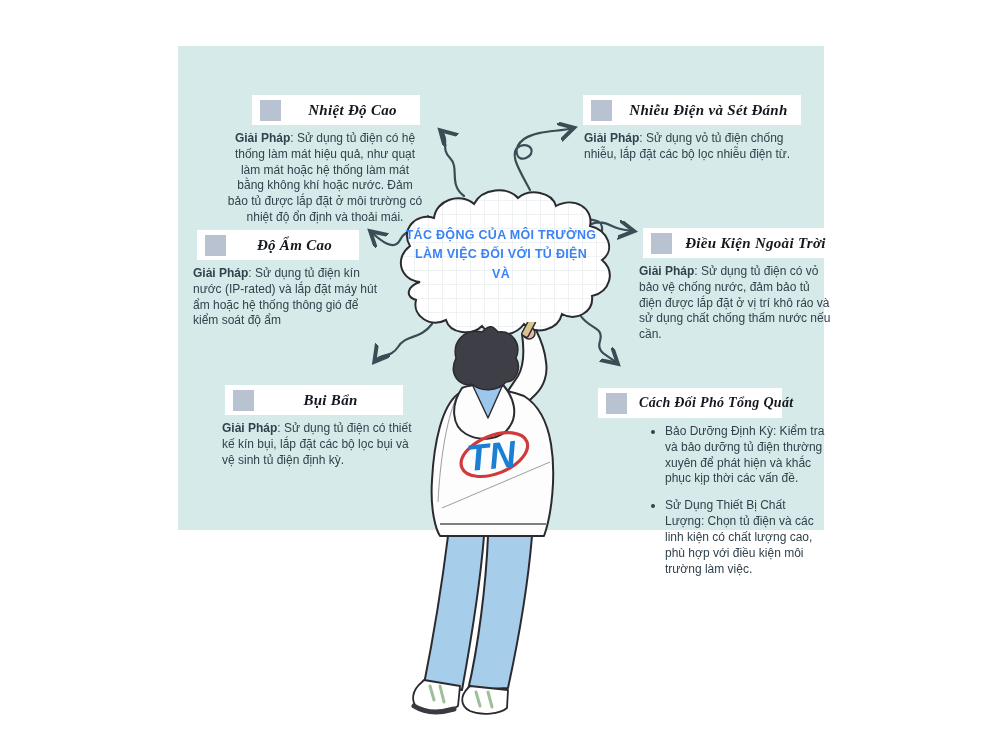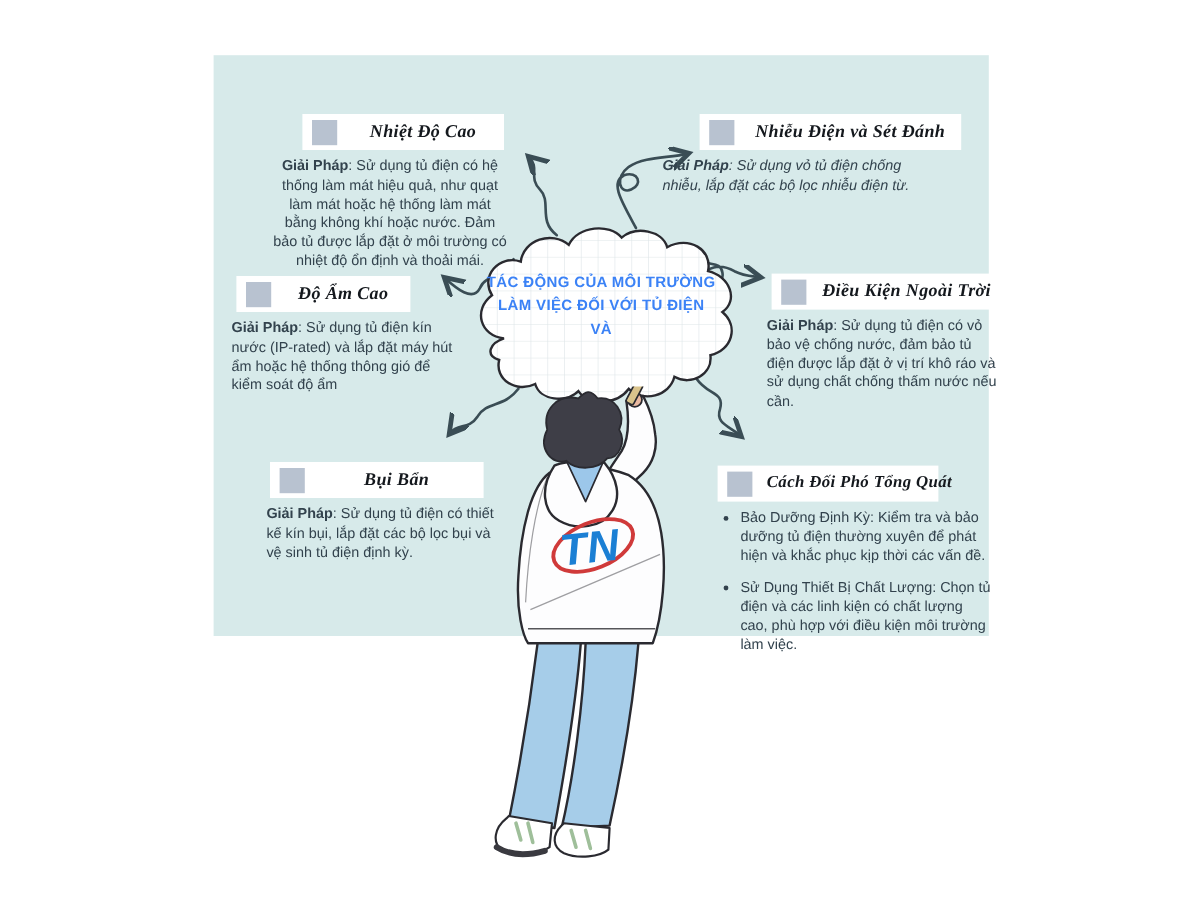--- a/index.html
+++ b/index.html
@@ -9,21 +9,21 @@
 
   .hdr { position:absolute; background:#ffffff; display:flex; align-items:center; gap:12px;
          padding:0 8px; height:30px; box-sizing:border-box; }
   .hdr .sq { width:21px; height:21px; background:#b8c2d0; flex:0 0 auto; }
   .hdr .ttl { flex:1; text-align:center; font-family:"Liberation Serif",serif; font-style:italic;
               font-weight:700; font-size:15px; color:#14181d; letter-spacing:.3px; white-space:nowrap; }
   .bdy { position:absolute; font-size:12px; line-height:1.32; color:#32424d; }
   .bdy .lead { font-weight:700; }
   .bdy.center { text-align:center; }
   ul.blist { margin:0; padding-left:15px; }
-  ul.blist li { margin-bottom:11px; color:#32424d; }
+  ul.blist li { margin-bottom:11px; color:#32424d;margin-left:48px; }
 
   .cloud-svg { position:absolute; left:386px; top:186px; width:236px; height:160px; }
   .cloud-text { position:absolute; left:398px; top:226px; width:206px; text-align:center;
                 font-size:12.5px; font-weight:800; color:#3b82f6; line-height:1.55;
                 letter-spacing:.3px; }
   .person-svg { position:absolute; left:410px; top:322px; width:170px; height:405px; }
 </style>
 </head>
 <body>
 
@@ -52,25 +52,25 @@
     <span class="ttl">Nhiệt Độ Cao</span>
   </div>
   <div class="bdy center" style="left:226px; top:131px; width:198px;">
     <span class="lead">Giải Pháp</span><span>: Sử dụng tủ điện có hệ thống làm mát hiệu quả, như quạt làm mát hoặc hệ thống làm mát bằng không khí hoặc nước. Đảm bảo tủ được lắp đặt ở môi trường có nhiệt độ ổn định và thoải mái.</span>
   </div>
 
   <div class="hdr" style="left:583px; top:95px; width:218px;">
     <span class="sq"></span>
     <span class="ttl">Nhiễu Điện và Sét Đánh</span>
   </div>
-  <div class="bdy" style="left:552px; top:131px; width:214px;font-style:italic;">
+  <div class="bdy" style="left:584px; top:131px; width:214px;">
     <span class="lead">Giải Pháp</span><span>: Sử dụng vỏ tủ điện chống nhiễu, lắp đặt các bộ lọc nhiễu điện từ.</span>
   </div>
 
-  <div class="hdr" style="left:197px; top:230px; width:145px;">
+  <div class="hdr" style="left:197px; top:230px; width:162px;">
     <span class="sq"></span>
     <span class="ttl">Độ Ẩm Cao</span>
   </div>
   <div class="bdy" style="left:193px; top:266px; width:186px;">
     <span class="lead">Giải Pháp</span><span>: Sử dụng tủ điện kín nước (IP-rated) và lắp đặt máy hút ẩm hoặc hệ thống thông gió để kiểm soát độ ẩm</span>
   </div>
 
   <div class="hdr" style="left:643px; top:228px; width:192px;">
     <span class="sq"></span>
     <span class="ttl">Điều Kiện Ngoài Trời</span>

